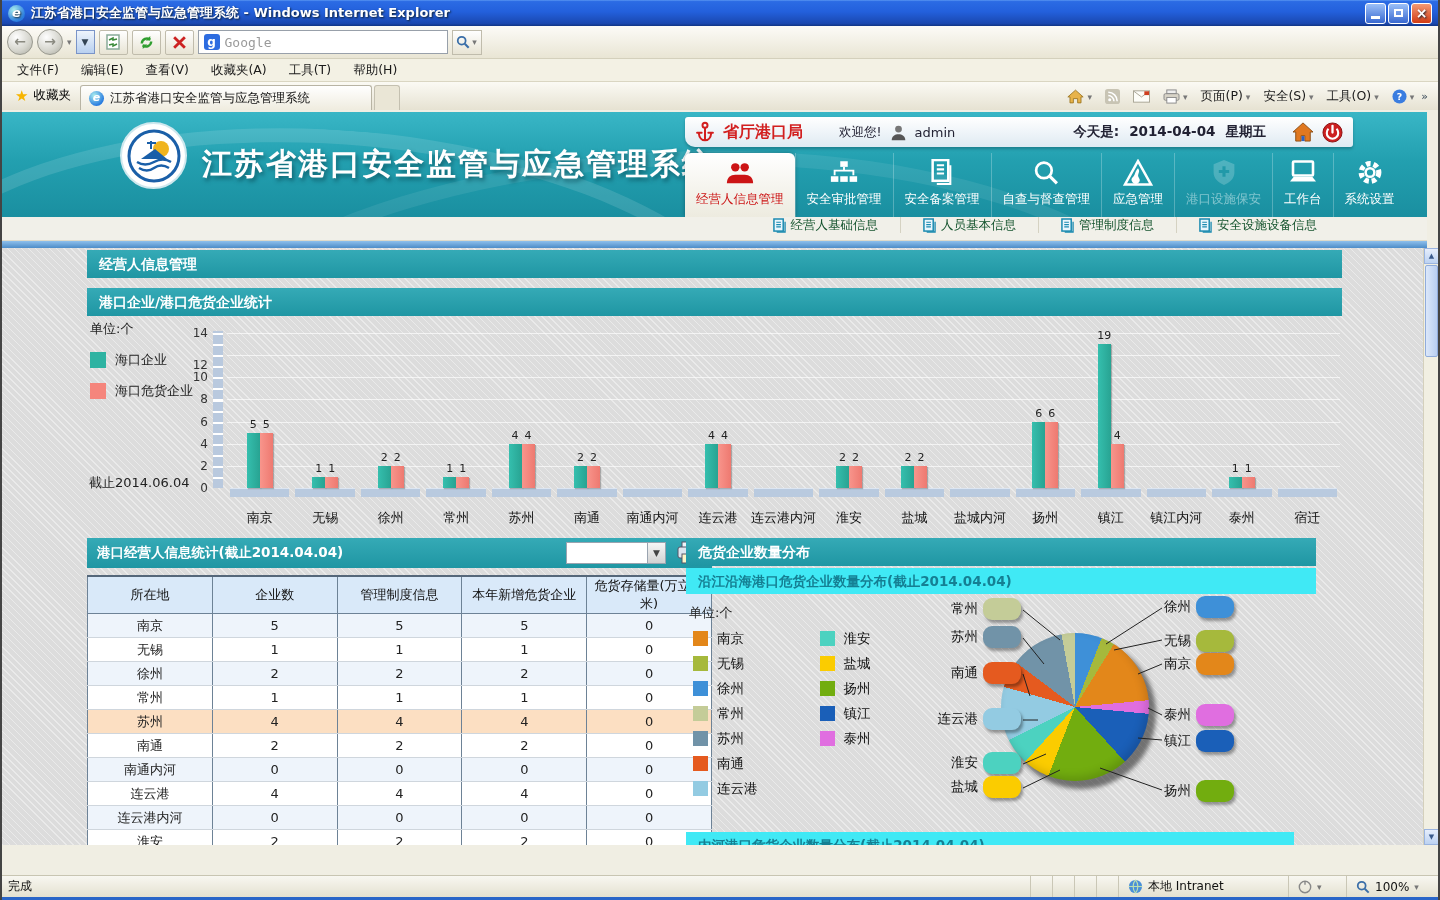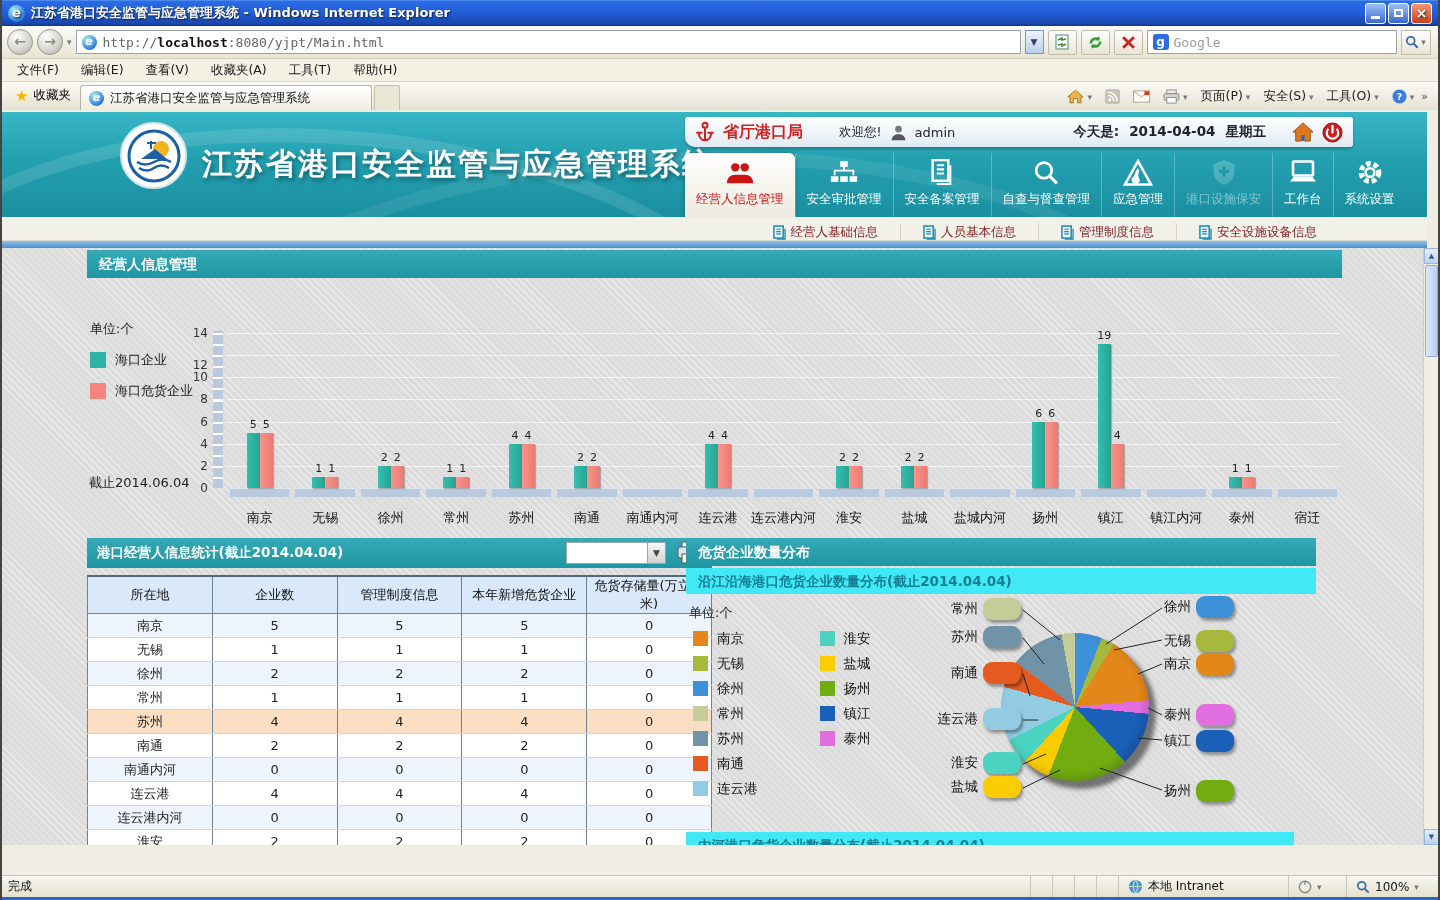--- a/index.html
+++ b/index.html
@@ -82,21 +82,21 @@
   .navrow{position:absolute;bottom:0;left:683px;height:64px;display:flex;align-items:stretch}
   .nav-item{display:flex;flex-direction:column;align-items:center;justify-content:flex-end;gap:5px;
     padding:6px 11px 9px;color:#fff;font-size:12.5px;border-left:1px solid rgba(255,255,255,.25);cursor:pointer;white-space:nowrap}
   .nav-item:first-child{border-left:none}
   .nav-item svg{width:30px;height:27px}
   .nav-item.active{background:linear-gradient(#ffffff,#edebdf);color:#cc1415;border-radius:6px 6px 0 0;border-left:none;box-shadow:0 0 4px rgba(0,30,40,.4)}
   .nav-item.disabled{color:rgba(230,245,248,.5)}
   .nav-item.disabled svg{opacity:.45}
 
   .subnav{position:absolute;top:107px;left:0;width:1425px;height:24px;background:#f1f0e9;border-bottom:1px solid #dddacb;
-    display:flex;align-items:flex-end;justify-content:flex-end;padding-right:88px;font-size:12.5px;color:#7f1d1d}
+    display:flex;align-items:flex-start;justify-content:flex-end;padding-right:88px;font-size:12.5px;color:#14532d}
   .subnav-item{display:flex;align-items:center;gap:5px;padding:0 22px;border-left:1px solid #d5d2c2;height:16px;cursor:pointer}
   .subnav-item:first-child{border-left:none}
   .bluebar{position:absolute;top:131px;left:0;width:1425px;height:7px;background:linear-gradient(#8ec0ec,#4d8cc8)}
 
   .content{position:absolute;top:138px;left:0;width:1425px;height:597px;background:#dcdcdc;
     background-image:repeating-linear-gradient(45deg,rgba(255,255,255,.4) 0 1px,transparent 1px 5px)}
   .secbar{position:absolute;left:85px;width:1255px;height:28px;line-height:28px;padding:0 12px;color:#fff;font-weight:bold;
     font-size:14px;background:linear-gradient(#35aab6,#1f96a3)}
   .secbar.t1{top:2px}
   .secbar.t2{top:40px}
@@ -192,24 +192,20 @@
           <span class="box"></span>
         </div>
       <div class="win-btn close"></div>
     </div>
   </div>
 
   <div class="addrrow">
     <div class="navbtn back"></div>
     <div class="navbtn fwd"></div>
     <span class="tiny-drop"></span>
-    <div class="addr">
-      <span class="ie-logo" style="width:15px;height:15px;line-height:14px;font-size:11px"></span>
-      <span class="url"><span>http://</span><b>localhost</b><span>:8080/yjpt/Main.html</span></span>
-    </div>
     <div class="addr-drop"></div>
     <div class="tool-btn">
       <svg width="16" height="16" viewBox="0 0 16 16">
           <rect x="2" y="1" width="12" height="14" fill="#fff" stroke="#8a9" stroke-width="1.5"></rect>
           <path d="M4 6l4-2v2l4-1M12 10l-4 2v-2l-4 1" stroke="#3a8a3a" fill="none" stroke-width="1.5"></path>
         </svg>
     </div>
     <div class="tool-btn">
       <svg width="17" height="17" viewBox="0 0 18 18">
           <path d="M4 10a5.5 5.5 0 0 1 9-4" fill="none" stroke="#2f9e2f" stroke-width="2.5"></path>
@@ -474,20 +470,21 @@
               <path d="M3.5 4.5h5M3.5 7h5M3.5 9.5h5" stroke="#1a8ab0" stroke-width="1.2"></path>
             </svg>
           </span>
           <span>安全设施设备信息</span>
         </div>
       </div>
     <div class="bluebar"></div>
 
     <div class="content">
       <div class="secbar t1">经营人信息管理</div>
+      <div class="secbar t2">港口企业/港口危货企业统计</div>
 
       <div class="bchart-legend">
         <div>单位:个</div>
         <div id="bleg">
             <div class="bleg-item">
               <span class="bleg-sw" style="background: rgb(46, 179, 162);"></span>
               <span>海口企业</span>
             </div>
             <div class="bleg-item">
               <span class="bleg-sw" style="background: rgb(245, 133, 124);"></span>

